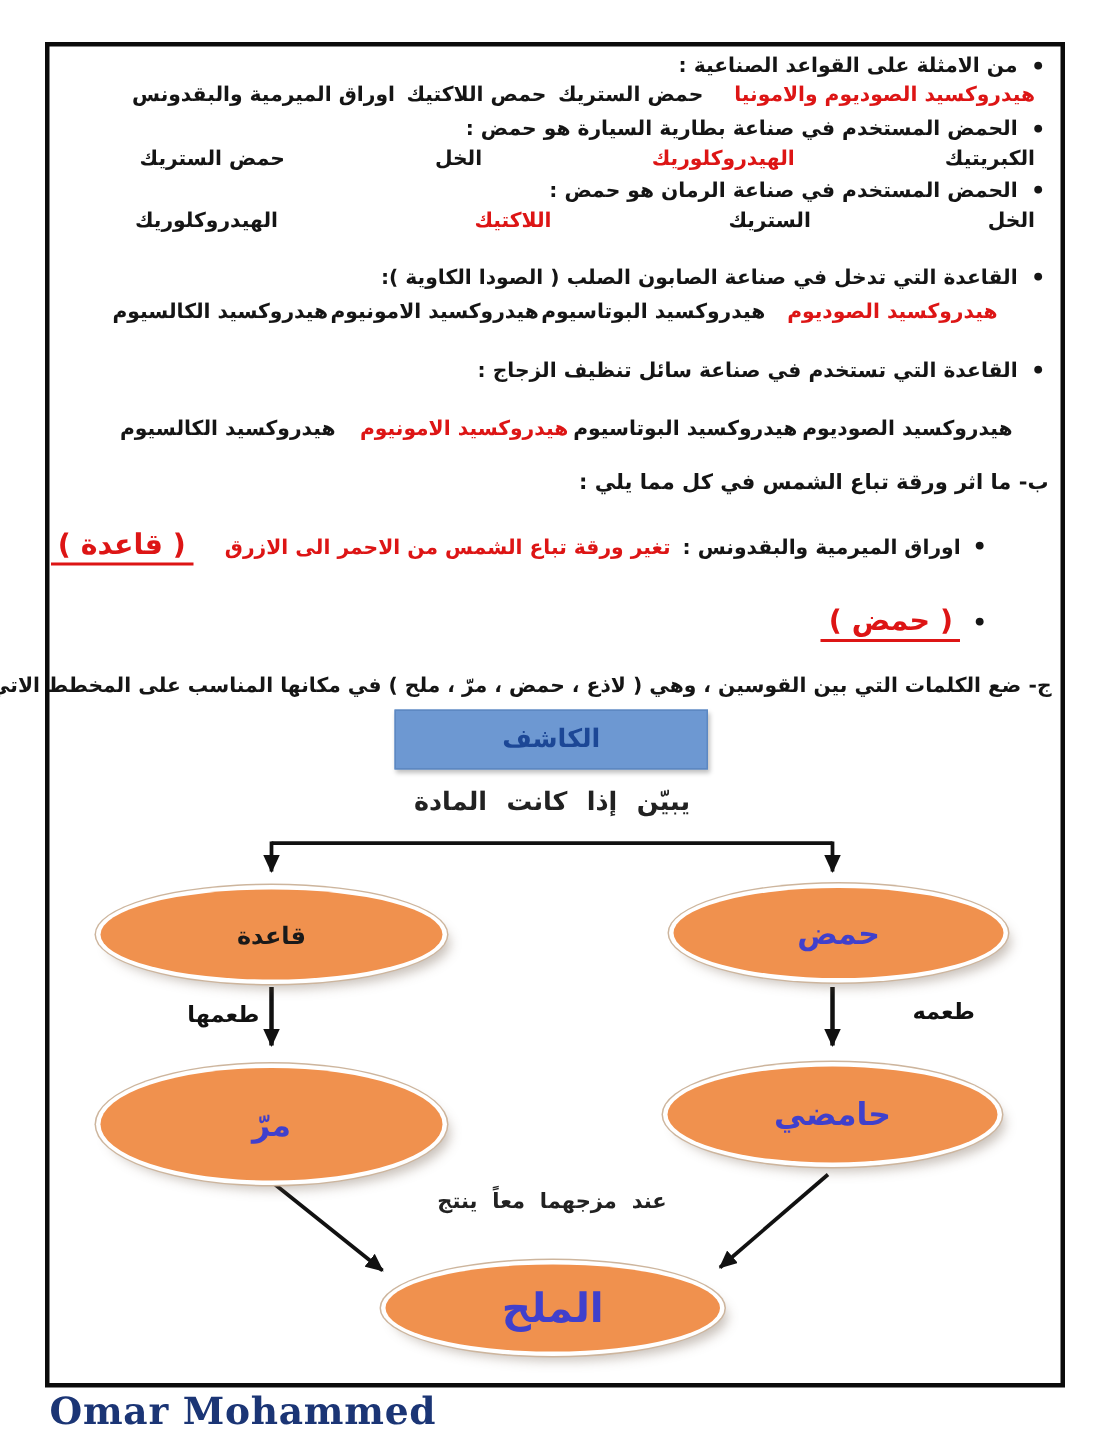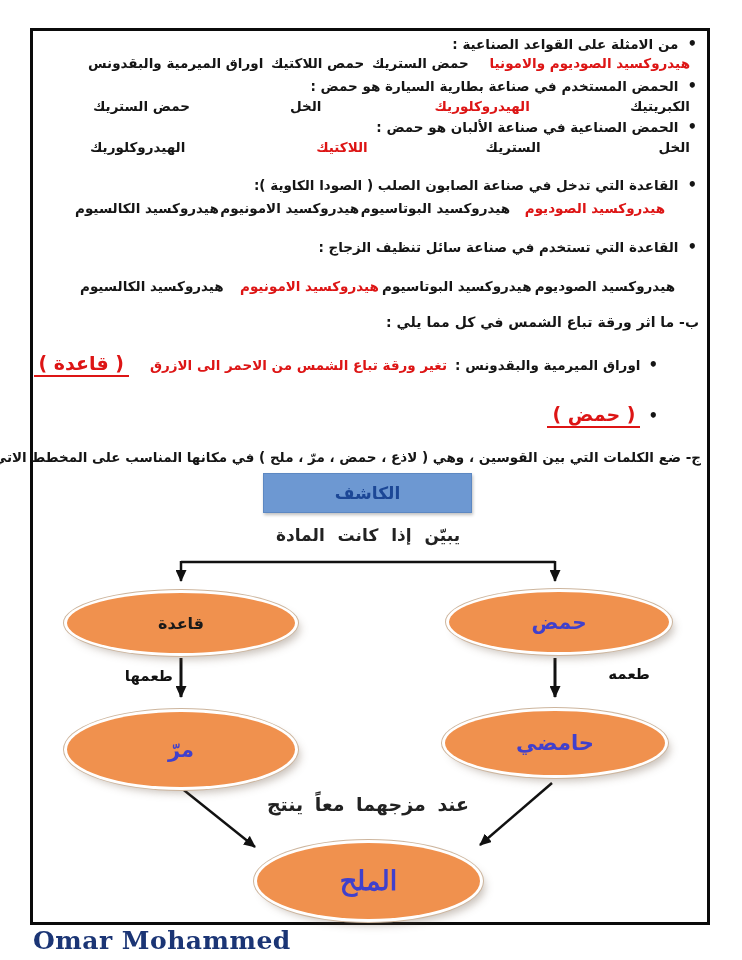--- a/index.html
+++ b/index.html
@@ -27,23 +27,23 @@
     color:var(--box-text);font-size:17px;font-weight:700;}
   .caption{left:160px;top:494px;width:350px;text-align:center;font-size:17px;font-weight:700;
     word-spacing:7px;color:#222;}
   .node{border-radius:50%;background:var(--orange);
     box-shadow:0 0 0 3px #ffffff,0 0 0 4px #cdb59d,5px 6px 8px rgba(110,90,70,.38);
     display:flex;align-items:center;justify-content:center;font-weight:700;}
   .node-base{left:34px;top:562px;width:228px;height:60px;font-size:16px;color:#1a1a1a;}
   .node-acid{left:416px;top:561px;width:220px;height:60px;font-size:20px;color:var(--node-blue);}
   .node-bitter{left:34px;top:681px;width:228px;height:75px;font-size:21px;color:var(--node-blue);}
   .node-sour{left:412px;top:680px;width:220px;height:64px;font-size:21px;color:var(--node-blue);}
-  .node-salt{left:224px;top:812px;width:223px;height:76px;font-size:27px;color:var(--node-blue);font-family:Liberation Serif, serif;}
+  .node-salt{left:224px;top:812px;width:223px;height:58px;font-size:27px;color:var(--node-blue);}
   .taste{font-size:15px;font-weight:700;color:#111;white-space:nowrap;}
-  .mix-caption{left:185px;top:762px;width:300px;text-align:center;font-size:19px;font-weight:700;
+  .mix-caption{left:185px;top:762px;width:300px;text-align:center;font-size:14px;font-weight:700;
     word-spacing:5px;color:#222;}
   .arrows{left:0;top:0;width:674px;height:891px;pointer-events:none;}
   .signature{position:absolute;left:33px;top:926px;font-family:"DejaVu Serif",serif;
     font-weight:700;font-size:25px;color:var(--sign);letter-spacing:.5px;}
 </style>
 </head>
 <body>
 
 <div class="page">
   <div class="frame">
@@ -65,21 +65,21 @@
     </div>
     <div class="abs opts" style="right:17px;left:60px;top:67px;">
       <span class="opt">الكبريتيك</span>
       <span class="opt red">الهيدروكلوريك</span>
       <span class="opt">الخل</span>
       <span class="opt">حمض الستريك</span>
     </div>
 
     <div class="abs prompt-row" style="right:10px;top:88px;">
       <span class="bullet">•</span>
-      <span>الحمض الصناعية في صناعة الألبان هو حمض :</span>
+      <span>الحمض المستخدم في صناعة الرمان هو حمض :</span>
     </div>
     <div class="abs opts" style="right:17px;left:57px;top:108px;">
       <span class="opt">الخل</span>
       <span class="opt">الستريك</span>
       <span class="opt red">اللاكتيك</span>
       <span class="opt">الهيدروكلوريك</span>
     </div>
 
     <div class="abs prompt-row" style="right:10px;top:146px;">
       <span class="bullet">•</span>

